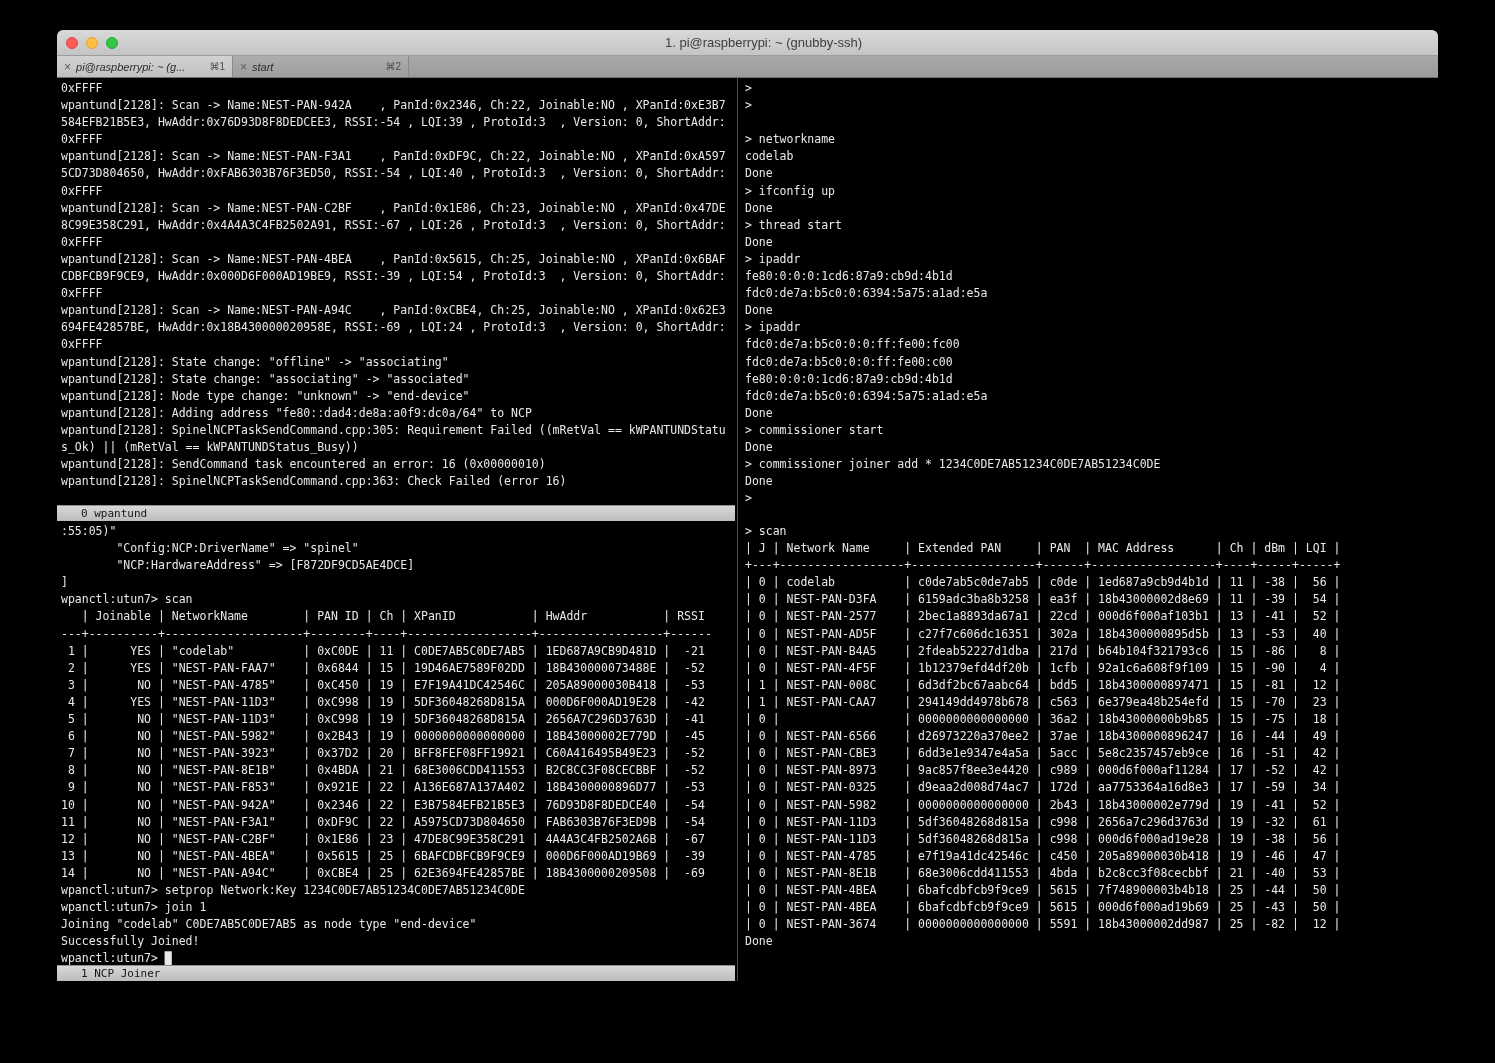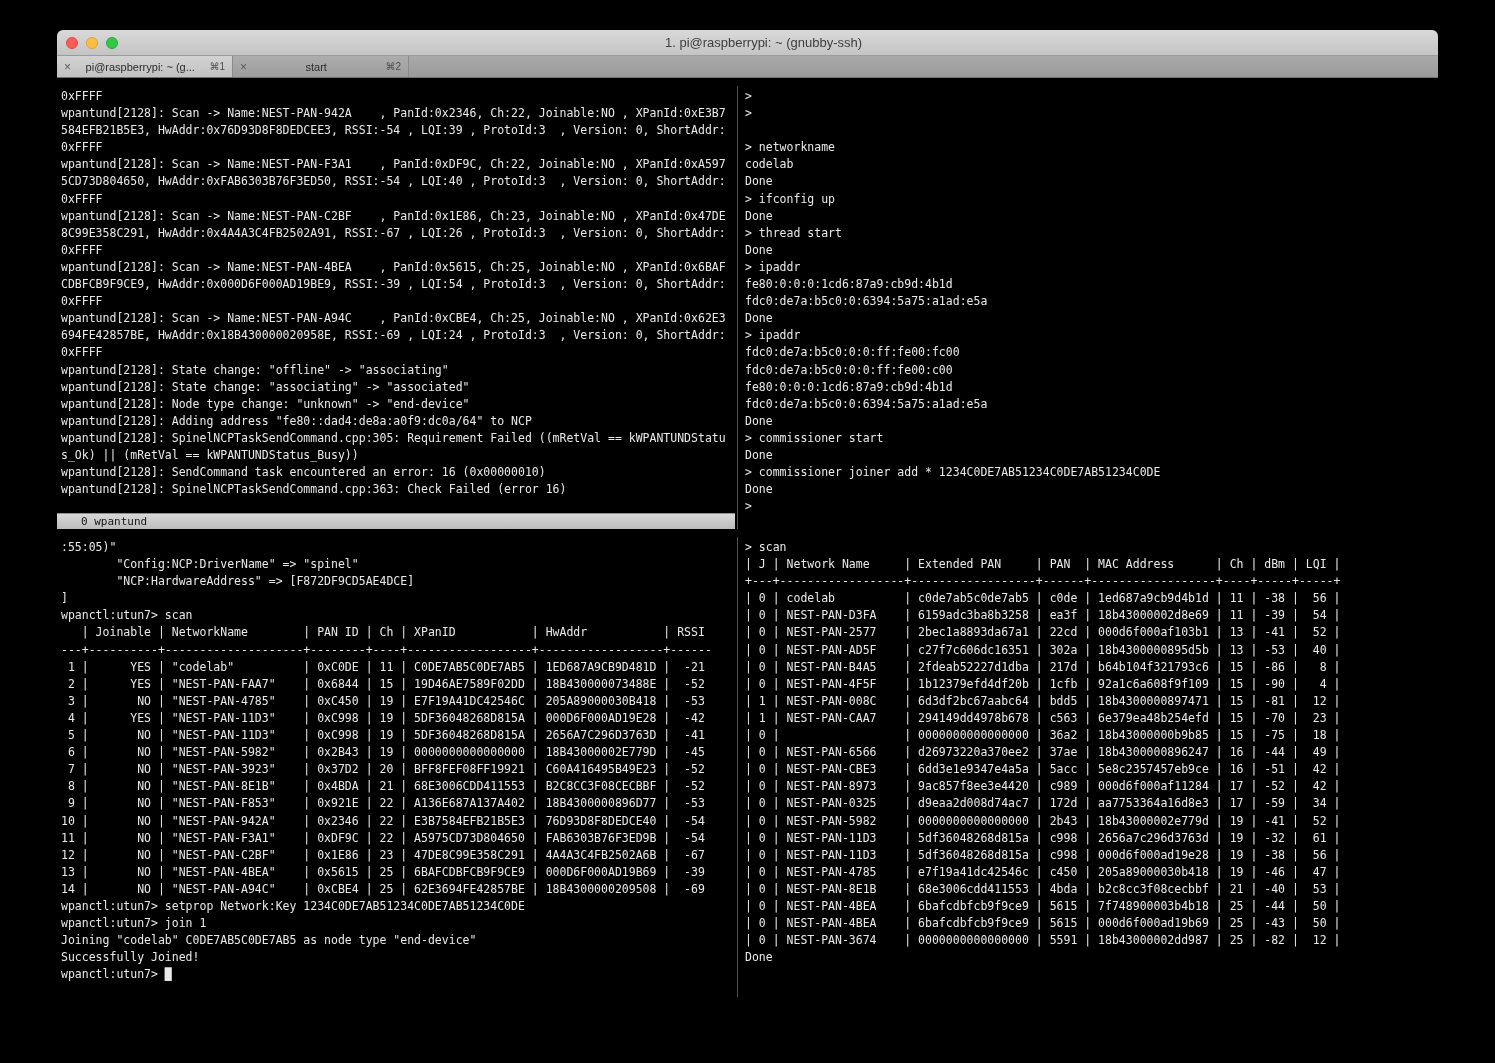--- a/index.html
+++ b/index.html
@@ -28,28 +28,28 @@
   
   .tabbar {
     height:22px; background:#a4a4a4; display:flex; align-items:stretch;
     font:11px "Liberation Sans","DejaVu Sans",sans-serif; border-bottom:1px solid #6f6f6f;
   }
   .tab { width:176px; display:flex; align-items:center; gap:5px; padding:0 7px;
          border-right:1px solid #8a8a8a; color:#2c2c2c; }
   .tab.active { background:linear-gradient(#d2d2d2,#c1c1c1); }
   .tab.inactive { background:linear-gradient(#adadad,#9d9d9d); }
   .tab-close { color:#5b5b5b; font-size:12px; line-height:12px; cursor:default; }
-  .tab-label { flex:1; text-align:center; white-space:nowrap; overflow:hidden; }
+  .tab-label { flex:1; text-align:left; white-space:nowrap; overflow:hidden;font-style:italic; }
   .tab-shortcut { color:#4c4c4c; font-size:10px; }
   .tabbar-fill { flex:1; background:linear-gradient(#a9a9a9,#9b9b9b); }
 
   
   .terminal { position:absolute; top:48px; left:0; right:0; bottom:0;
               background:#000; display:flex; flex-direction:column; }
-  .prow { display:flex;margin-top:8px; }
+  .prow { display:flex; }
   .prow-top { height:443px; }
   .prow-bottom { height:460px; }
   .pane { display:flex; flex-direction:column; overflow:hidden; background:#000; }
   .pane-left { width:678px; }
   .pane-right { flex:1; }
   .divider { width:6px; background:#000; position:relative; }
   .divider::after { content:""; position:absolute; left:2px; top:0; bottom:0; width:1px; background:#4e4e4e; }
 
   .pane-content {
     flex:1; overflow:hidden; white-space:pre;
@@ -177,20 +177,23 @@
 10 |       NO | "NEST-PAN-942A"    | 0x2346 | 22 | E3B7584EFB21B5E3 | 76D93D8F8DEDCE40 |  -54
 11 |       NO | "NEST-PAN-F3A1"    | 0xDF9C | 22 | A5975CD73D804650 | FAB6303B76F3ED9B |  -54
 12 |       NO | "NEST-PAN-C2BF"    | 0x1E86 | 23 | 47DE8C99E358C291 | 4A4A3C4FB2502A6B |  -67
 13 |       NO | "NEST-PAN-4BEA"    | 0x5615 | 25 | 6BAFCDBFCB9F9CE9 | 000D6F000AD19B69 |  -39
 14 |       NO | "NEST-PAN-A94C"    | 0xCBE4 | 25 | 62E3694FE42857BE | 18B4300000209508 |  -69
 wpanctl:utun7&gt; setprop Network:Key 1234C0DE7AB51234C0DE7AB51234C0DE
 wpanctl:utun7&gt; join 1
 Joining "codelab" C0DE7AB5C0DE7AB5 as node type "end-device"
 Successfully Joined!
 wpanctl:utun7&gt; █</pre>
+          <div class="pane-status">
+            <span>1 NCP Joiner</span>
+          </div>
         </div>
         <div class="divider"></div>
         <div class="pane pane-right">
           <pre class="pane-content">&gt; scan
 | J | Network Name     | Extended PAN     | PAN  | MAC Address      | Ch | dBm | LQI |
 +---+------------------+------------------+------+------------------+----+-----+-----+
 | 0 | codelab          | c0de7ab5c0de7ab5 | c0de | 1ed687a9cb9d4b1d | 11 | -38 |  56 |
 | 0 | NEST-PAN-D3FA    | 6159adc3ba8b3258 | ea3f | 18b43000002d8e69 | 11 | -39 |  54 |
 | 0 | NEST-PAN-2577    | 2bec1a8893da67a1 | 22cd | 000d6f000af103b1 | 13 | -41 |  52 |
 | 0 | NEST-PAN-AD5F    | c27f7c606dc16351 | 302a | 18b4300000895d5b | 13 | -53 |  40 |

